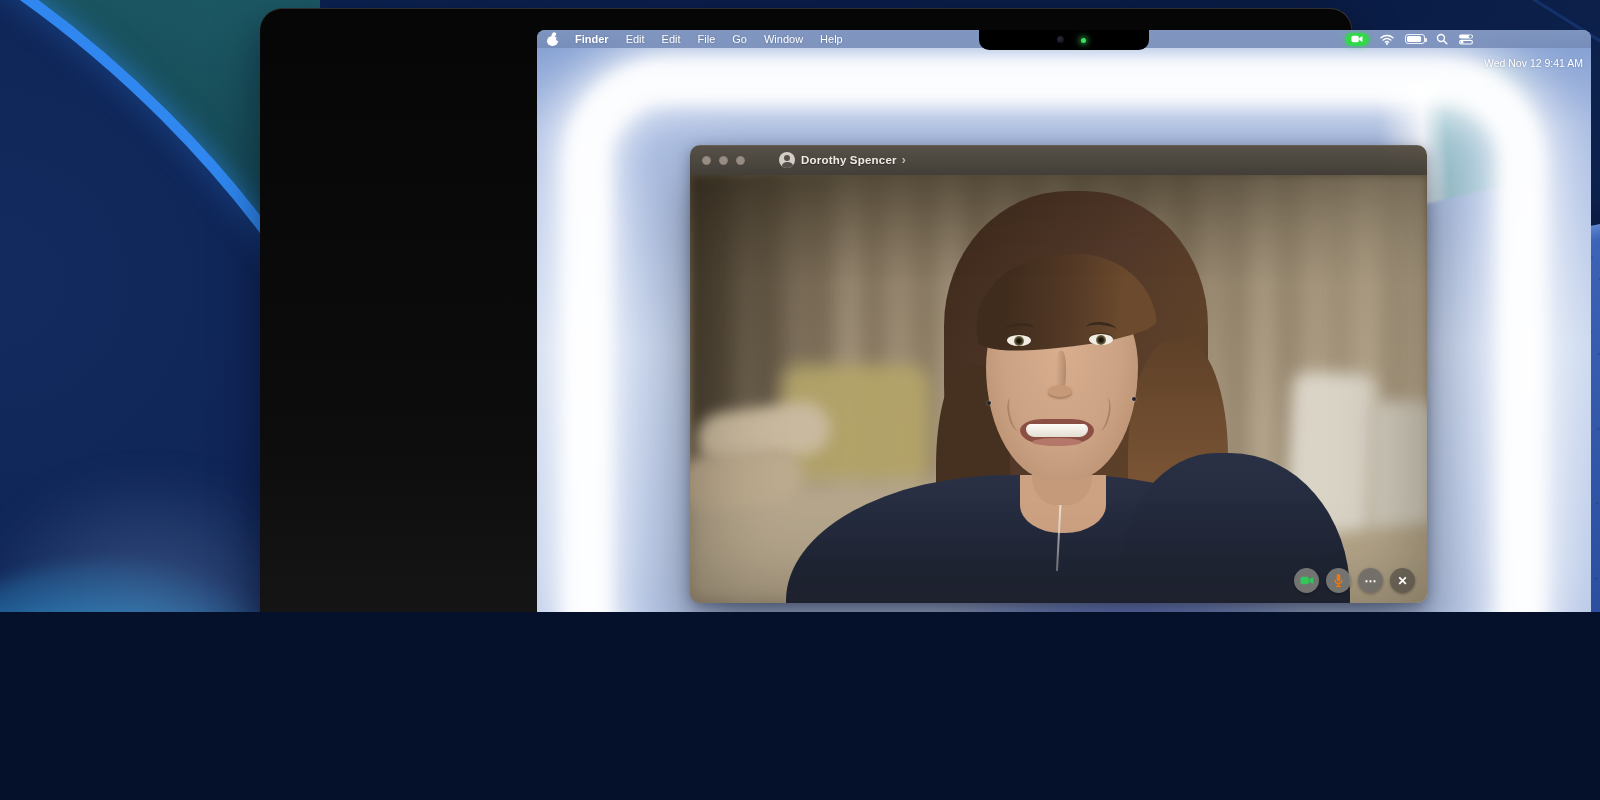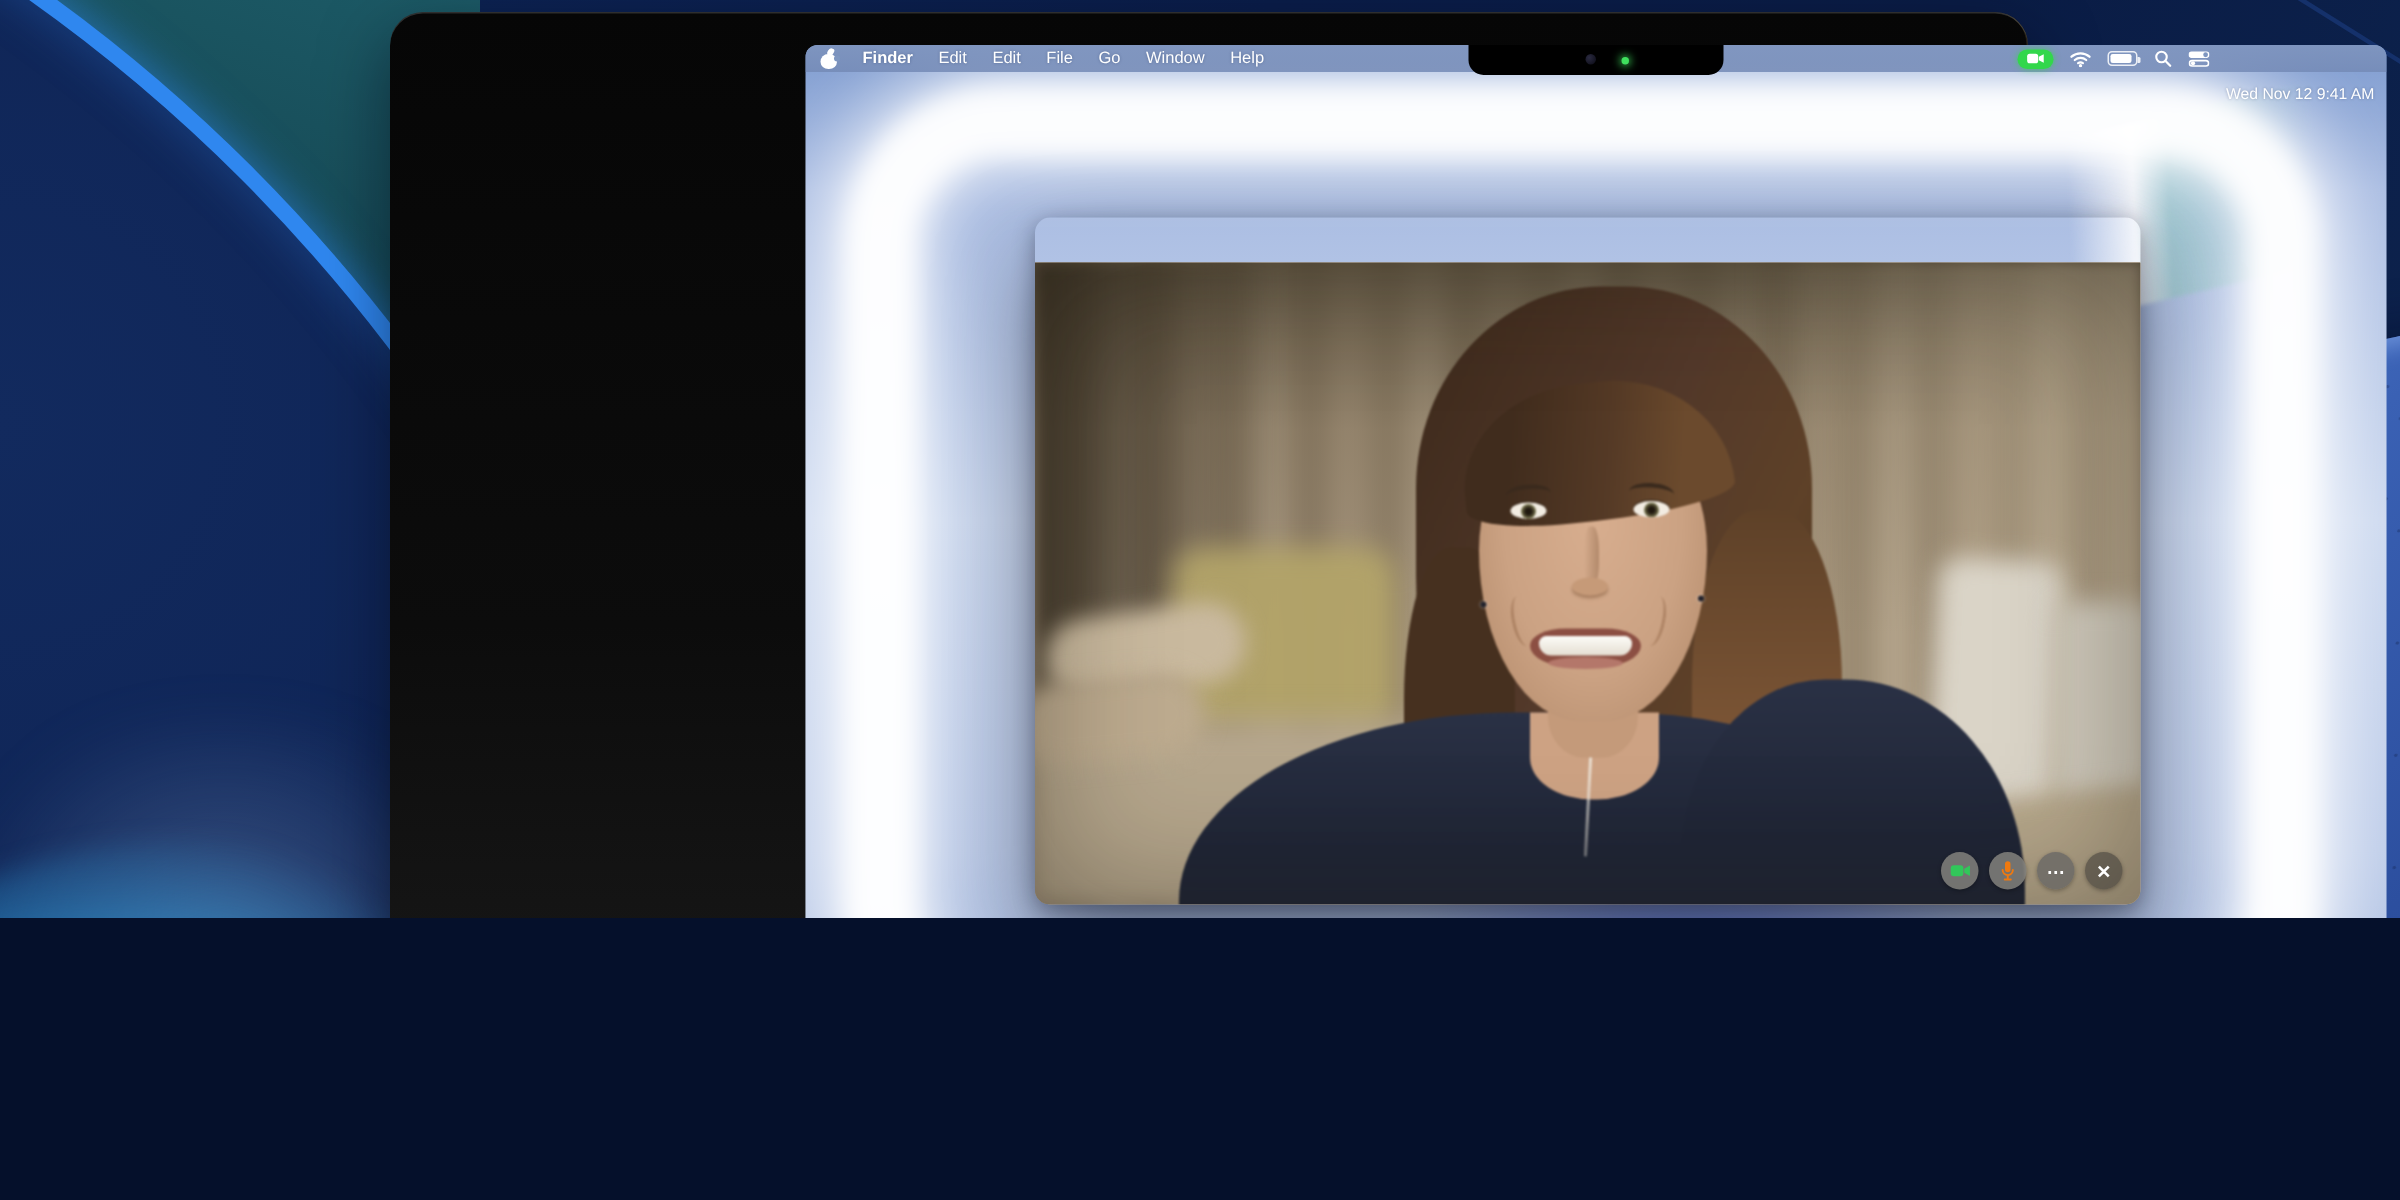--- a/index.html
+++ b/index.html
@@ -237,20 +237,33 @@
           <span class="clock">Wed Nov 12  9:41 AM</span>
         </div>
       </div>
 
       <div class="abs notch">
         <span class="lens"></span>
         <span class="led"></span>
       </div>
 
       <div class="abs call-window">
+        <div class="titlebar">
+          <div class="traffic">
+            <span class="tl"></span>
+            <span class="tl"></span>
+            <span class="tl"></span>
+          </div>
+          <span class="avatar">
+            <span class="head"></span>
+            <span class="torso"></span>
+          </span>
+          <span class="win-title">Dorothy Spencer</span>
+          <span class="chev">›</span>
+        </div>
 
         <div class="video-area">
           <div class="curtains"></div>
           <div class="curtain-shade"></div>
           <div class="curtain-light"></div>
           <div class="room-left"></div>
           <div class="chair-mustard"></div>
           <div class="bed"></div>
           <div class="pillow1"></div>
           <div class="pillow2"></div>

